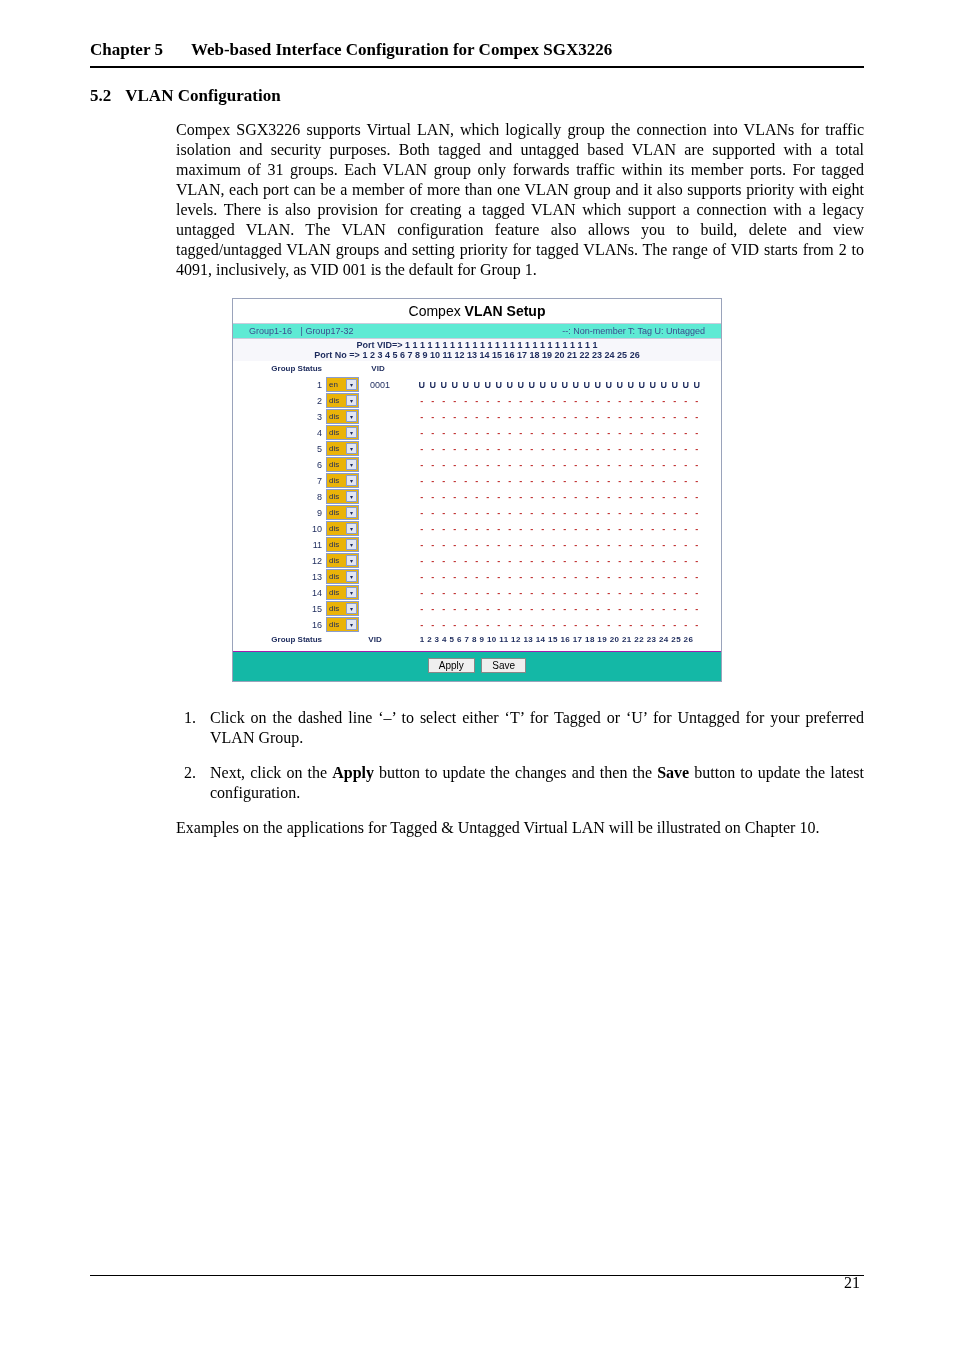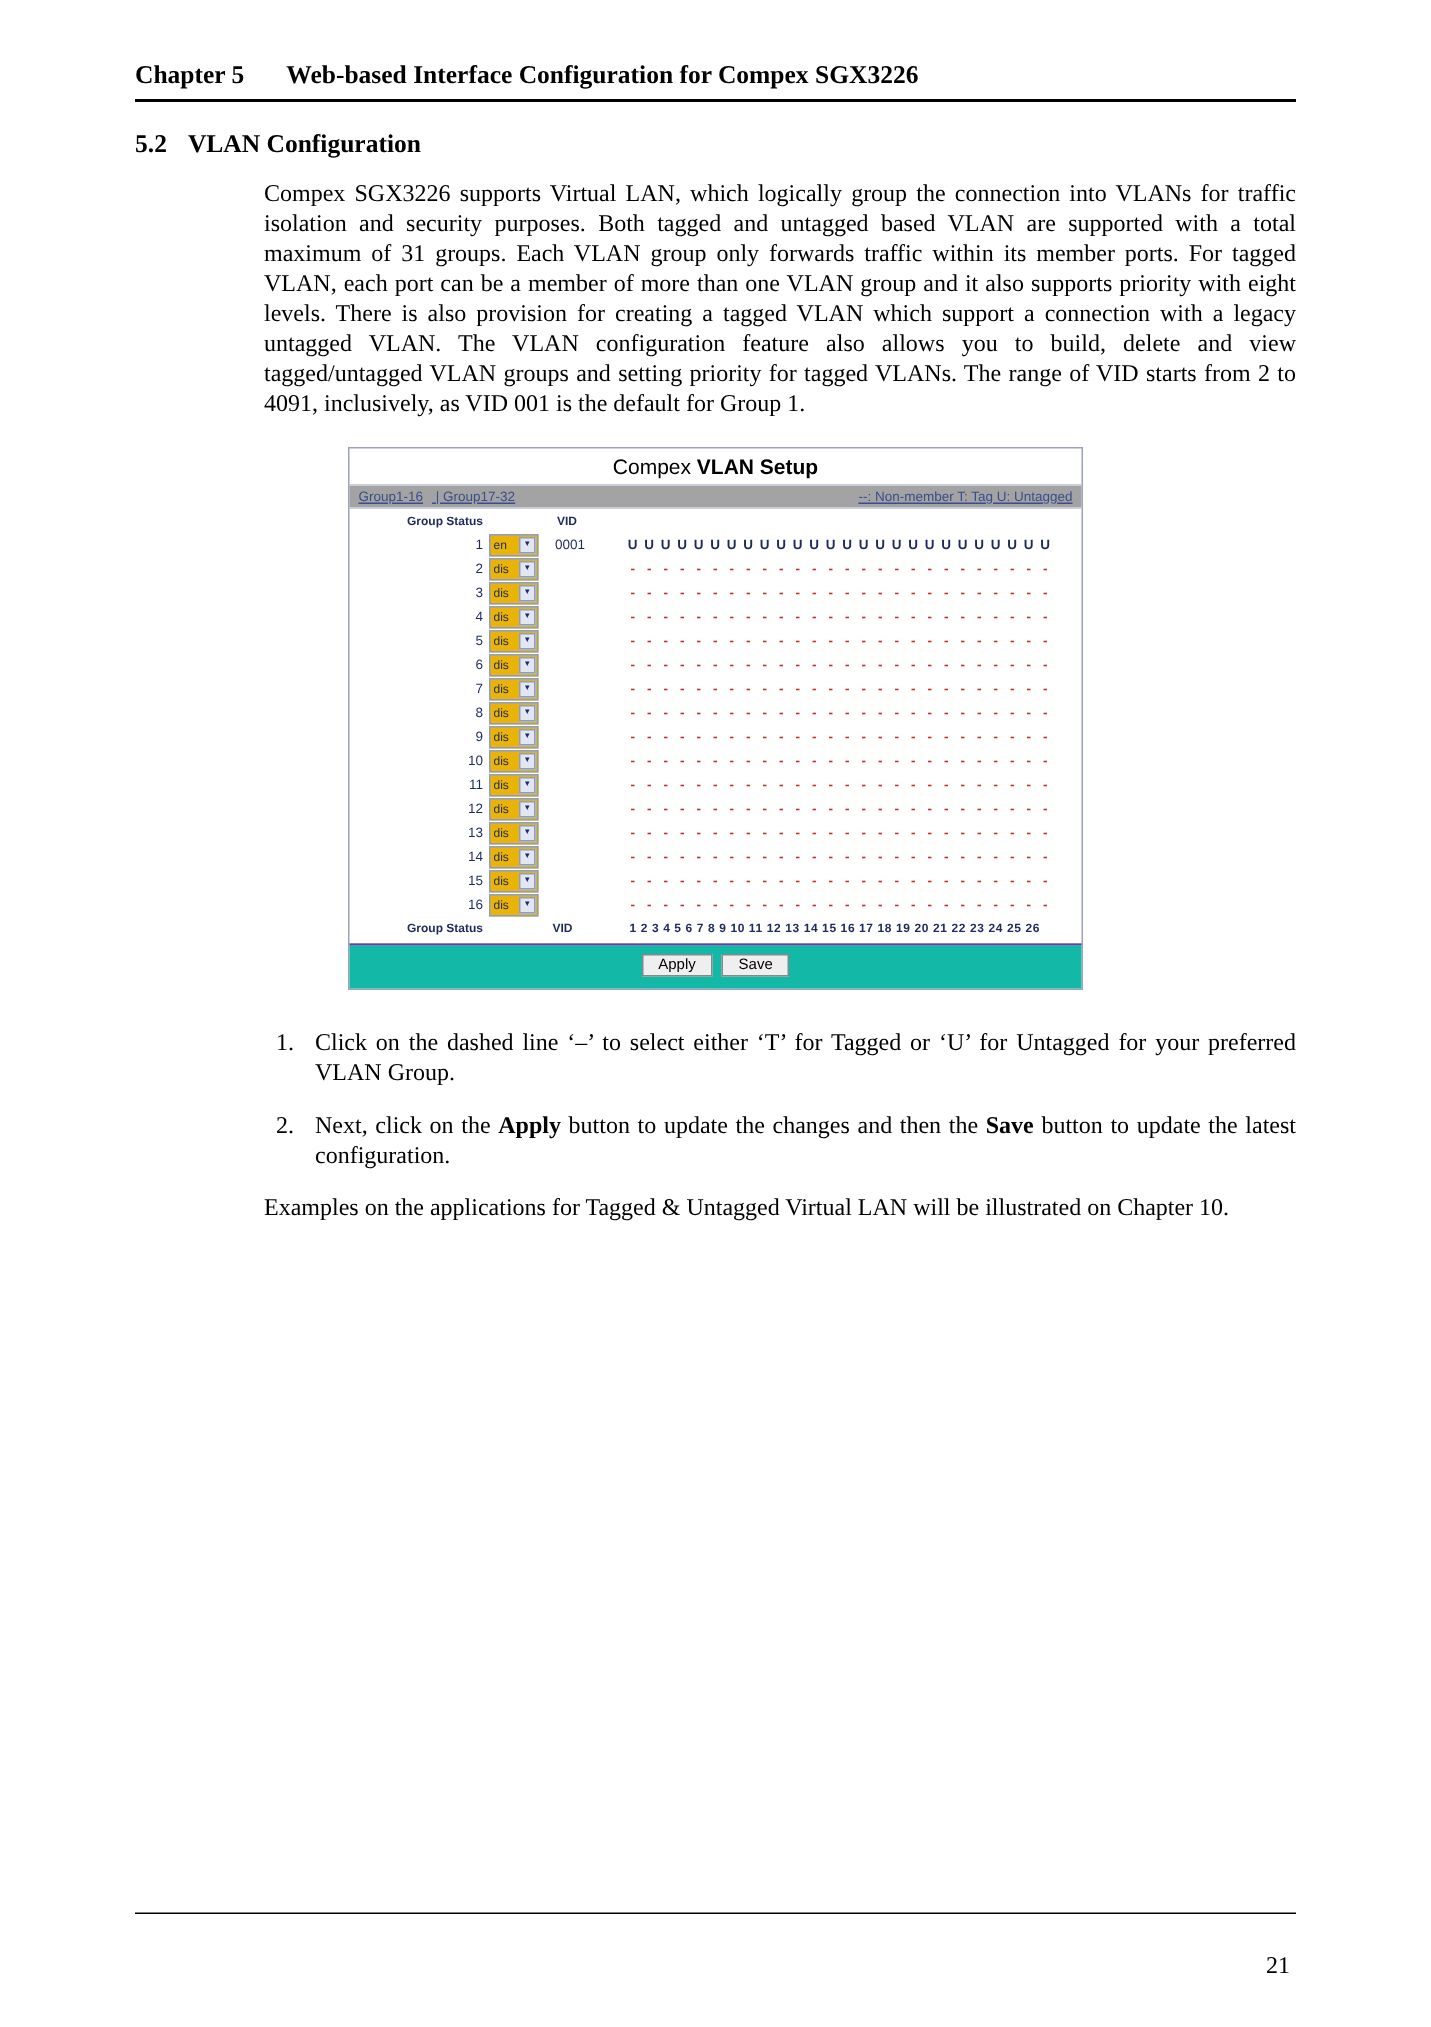--- a/index.html
+++ b/index.html
@@ -59,26 +59,25 @@
     text-align: center;
     font-size: 14px;
     font-family: Arial, sans-serif;
     padding: 4px 0 4px 0;
     color: #000;
   }
   .vlan-title b { font-weight: bold; }
   .vlan-tabs {
     display: flex;
     justify-content: space-between;
-    padding: 2px 6px;
-    background: #a3a3a3;
+    padding: 2px 16px;
+    background: #5eead4;
     border-top: 1px solid #c8cddd;
     border-bottom: 1px solid #c8cddd;
     color: #3b4d8c;
-    text-decoration: underline;
   }
   .vlan-tabs .left span { margin-right: 6px; }
   .vlan-header-rows {
     text-align: center;
     background: #f7f7fb;
     padding: 2px 0 0 0;
     color: #1c2a5c;
     font-weight: bold;
     line-height: 1.1;
   }
@@ -187,21 +186,21 @@
   }
   .footer-rule {
     position: absolute;
     bottom: 52px;
     left: 90px;
     right: 90px;
     border-top: 1.5px solid #000;
   }
   .page-number {
     position: absolute;
-    bottom: 8px;
+    bottom: 36px;
     right: 94px;
     font-size: 16px;
   }
 </style>
 </head>
 <body>
 
 <div class="page">
 
   <div class="header-line">
@@ -222,20 +221,28 @@
       <div class="vlan-title">
         <span>Compex</span><b> VLAN Setup</b>
       </div>
       <div class="vlan-tabs">
         <div class="left">
           <span>Group1-16</span> |
           <span>Group17-32</span>
         </div>
         <div>--: Non-member  T: Tag  U: Untagged</div>
       </div>
+      <div class="vlan-header-rows">
+        <div class="pv">
+          <span>Port VID=&gt;</span> <span>1 1 1 1 1 1 1 1 1 1 1 1 1 1 1 1 1 1 1 1 1   1 1 1 1 1</span>
+        </div>
+        <div class="pv">
+          <span>Port No =&gt;</span> <span>1 2 3 4 5 6 7 8 9 10 11 12 13 14 15 16 17 18 19 20 21 22 23 24 25 26</span>
+        </div>
+      </div>
 
       <div class="vlan-table" id="vlan-table">
           <div class="vlan-row">
             <span class="c1 lab">Group Status</span>
             <span class="c2 plain"></span>
             <span class="c3 lab">VID</span>
             <span class="cports"></span>
           </div>
           <div class="vlan-row">
             <span class="c1">1</span>

